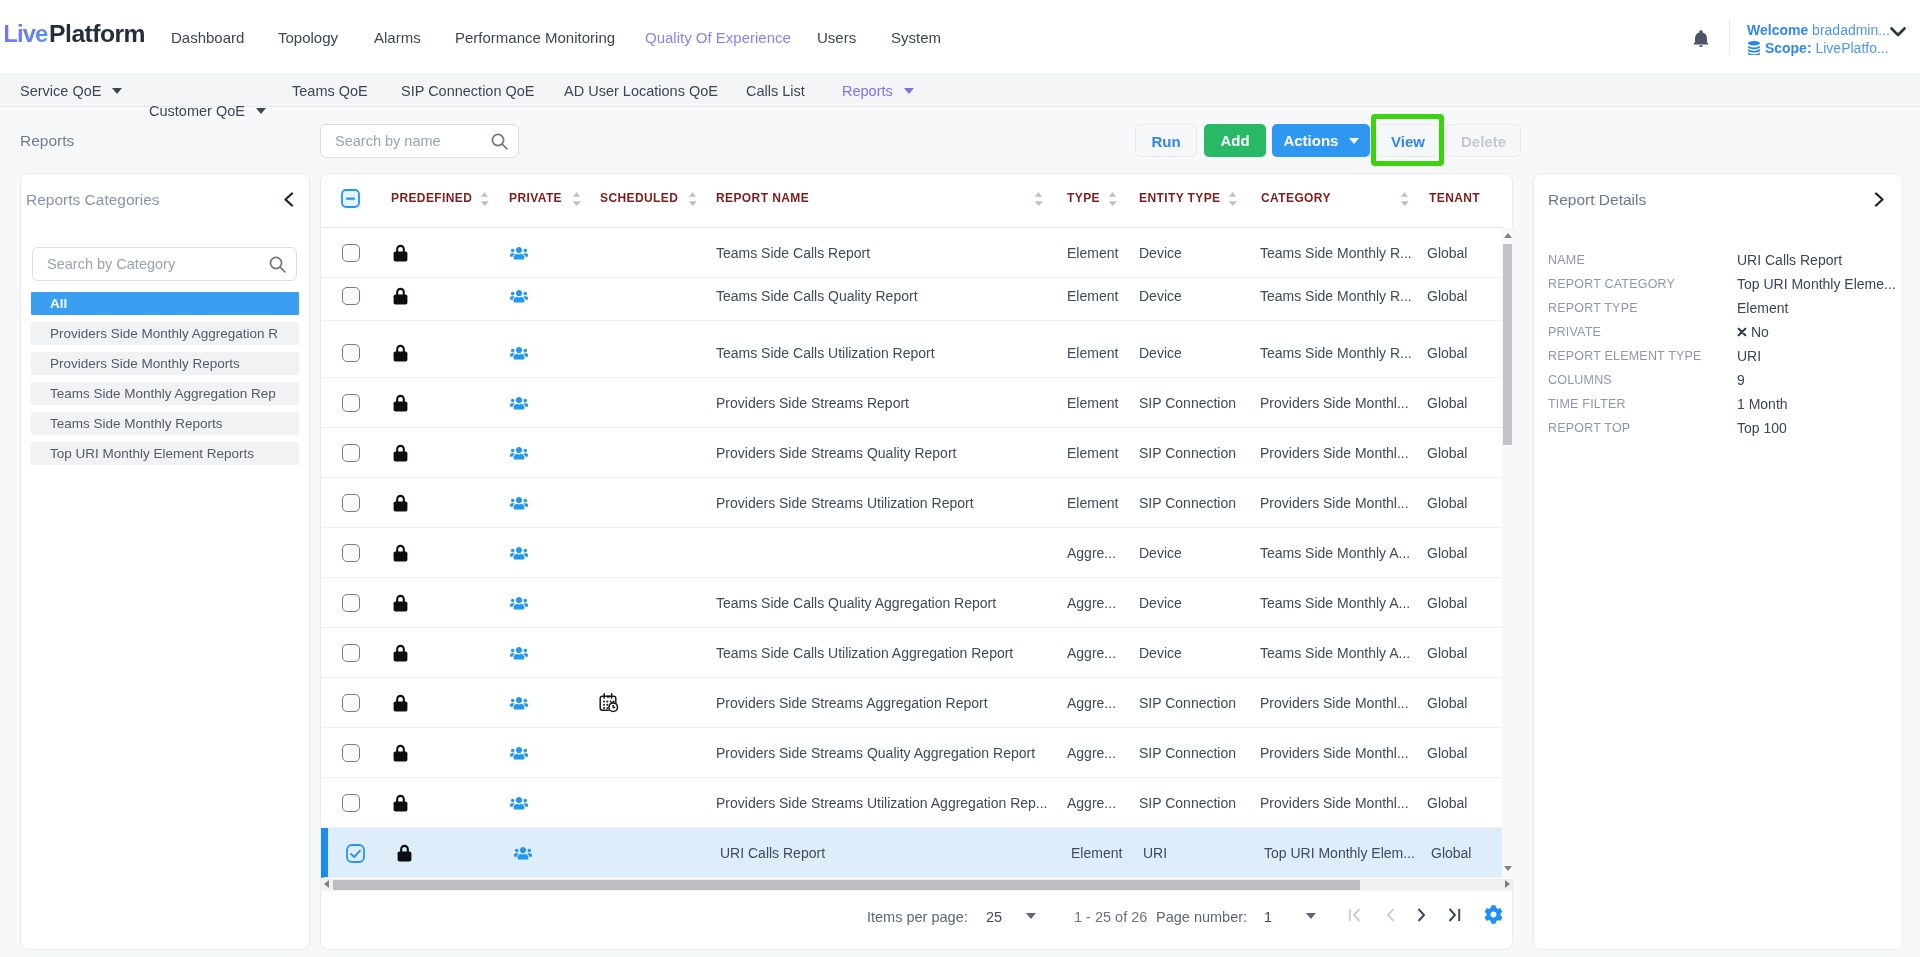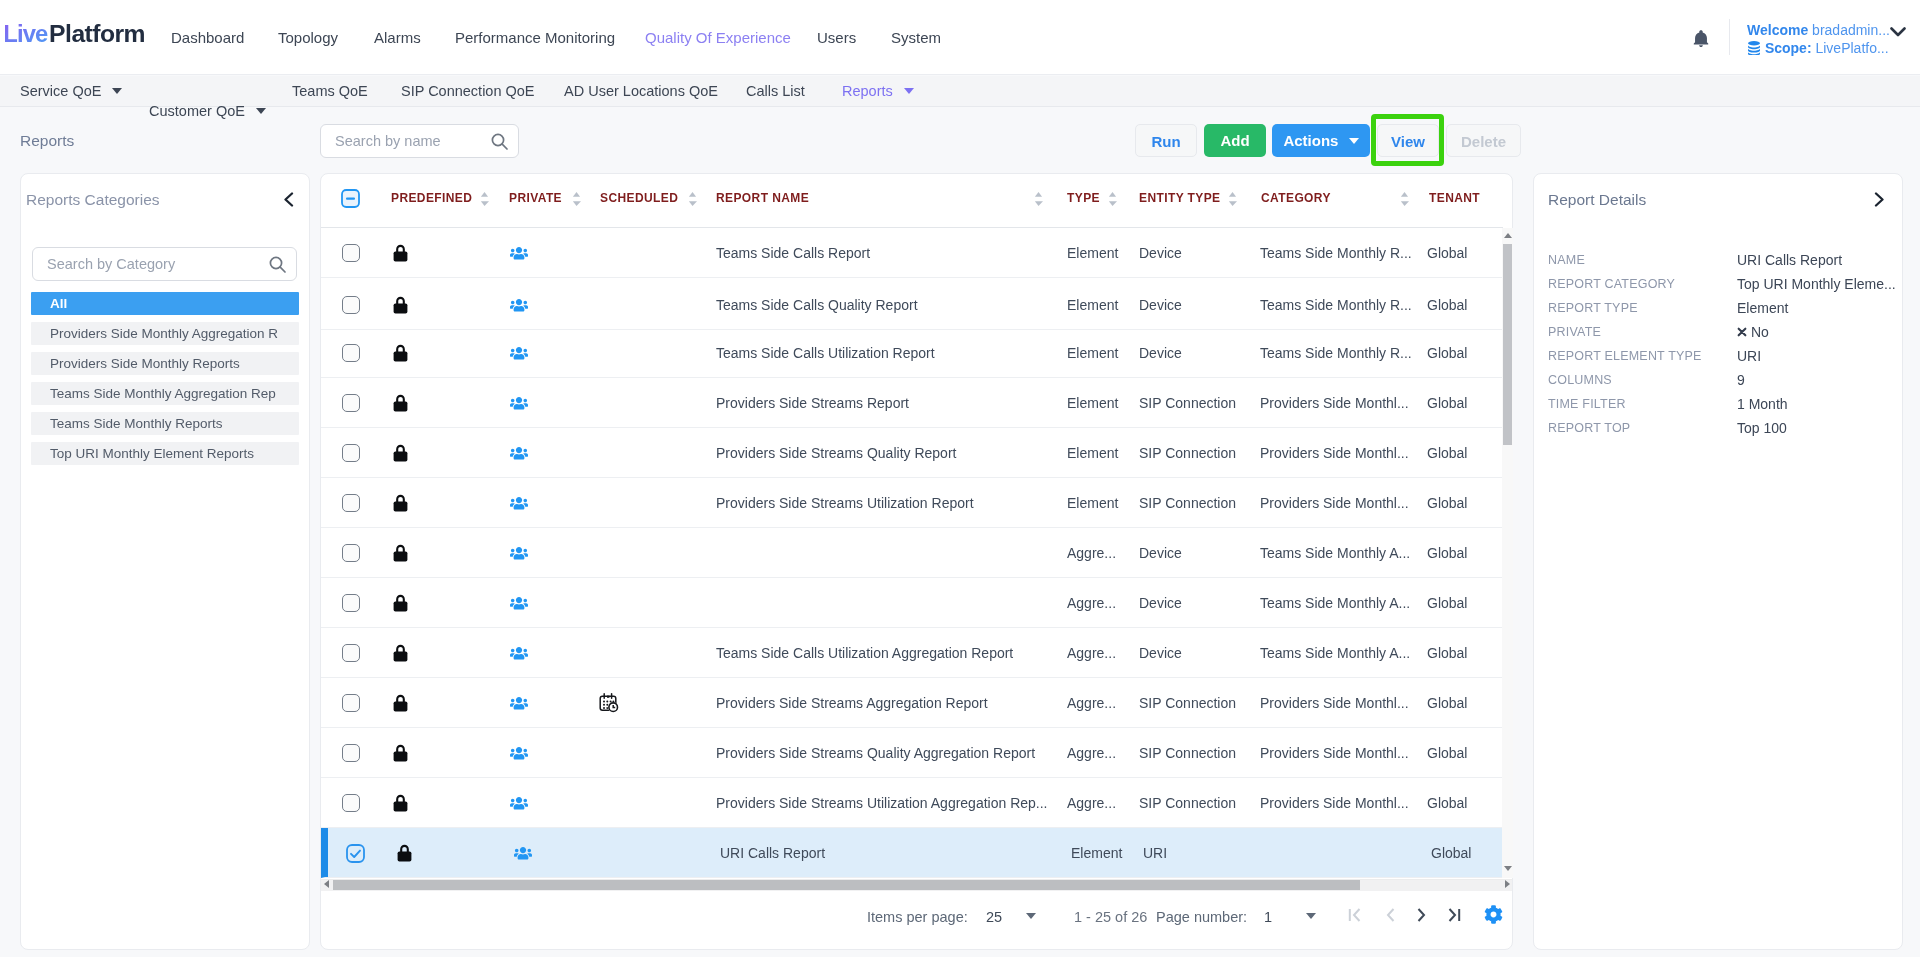--- a/index.html
+++ b/index.html
@@ -213,21 +213,21 @@
     </svg>
     <svg class="icon" style="left:189px;top:18px" width="18" height="14.4" viewBox="0 0 640 512">
       <path fill="#2196f3" d="M96 224c35.3 0 64-28.7 64-64s-28.7-64-64-64-64 28.7-64 64 28.7 64 64 64zm448 0c35.3 0 64-28.7 64-64s-28.7-64-64-64-64 28.7-64 64 28.7 64 64 64zm32 32h-64c-17.6 0-33.5 7.1-45.1 18.6 40.3 22.1 68.9 62 75.1 109.4h66c17.7 0 32-14.3 32-32v-32c0-35.3-28.7-64-64-64zm-256 0c61.9 0 112-50.1 112-112S381.9 32 320 32 208 82.1 208 144s50.1 112 112 112zm76.8 32h-8.3c-20.8 10-43.9 16-68.5 16s-47.6-6-68.5-16h-8.3C179.6 288 128 339.6 128 403.2V432c0 26.5 21.5 48 48 48h288c26.5 0 48-21.5 48-48v-28.8c0-63.6-51.6-115.2-115.2-115.2zm-223.7-13.4C161.5 263.1 145.6 256 128 256H64c-35.3 0-64 28.7-64 64v32c0 17.7 14.3 32 32 32h65.9c6.3-47.4 34.9-87.3 75.2-109.4z"></path>
     </svg>
 <span class="cell" style="left:395px">Teams Side Calls Report</span>
 <span class="cell" style="left:746px">Element</span>
 <span class="cell" style="left:818px">Device</span>
 <span class="cell" style="left:939px">Teams Side Monthly R...</span>
 <span class="cell" style="left:1106px">Global</span>
   </div>
-<div class="row" style="top:280px;text-align:center;">
+<div class="row" style="top:271px;text-align:center;">
     <span class="cbx"></span>
     <svg class="icon" style="left:72px;top:16px" width="15" height="18" viewBox="0 0 15 18">
       <rect x="0.6" y="7.4" width="13.8" height="10.2" rx="1.8" fill="#0b0d10"></rect>
       <path d="M4.2 8V5.2a3.3 3.3 0 0 1 6.6 0V8" fill="none" stroke="#0b0d10" stroke-width="2.1"></path>
     </svg>
     <svg class="icon" style="left:189px;top:18px" width="18" height="14.4" viewBox="0 0 640 512">
       <path fill="#2196f3" d="M96 224c35.3 0 64-28.7 64-64s-28.7-64-64-64-64 28.7-64 64 28.7 64 64 64zm448 0c35.3 0 64-28.7 64-64s-28.7-64-64-64-64 28.7-64 64 28.7 64 64 64zm32 32h-64c-17.6 0-33.5 7.1-45.1 18.6 40.3 22.1 68.9 62 75.1 109.4h66c17.7 0 32-14.3 32-32v-32c0-35.3-28.7-64-64-64zm-256 0c61.9 0 112-50.1 112-112S381.9 32 320 32 208 82.1 208 144s50.1 112 112 112zm76.8 32h-8.3c-20.8 10-43.9 16-68.5 16s-47.6-6-68.5-16h-8.3C179.6 288 128 339.6 128 403.2V432c0 26.5 21.5 48 48 48h288c26.5 0 48-21.5 48-48v-28.8c0-63.6-51.6-115.2-115.2-115.2zm-223.7-13.4C161.5 263.1 145.6 256 128 256H64c-35.3 0-64 28.7-64 64v32c0 17.7 14.3 32 32 32h65.9c6.3-47.4 34.9-87.3 75.2-109.4z"></path>
     </svg>
 <span class="cell" style="left:395px">Teams Side Calls Quality Report</span>
 <span class="cell" style="left:746px">Element</span>
@@ -311,20 +311,21 @@
   </div>
 <div class="row" style="top:578px;">
     <span class="cbx"></span>
     <svg class="icon" style="left:72px;top:16px" width="15" height="18" viewBox="0 0 15 18">
       <rect x="0.6" y="7.4" width="13.8" height="10.2" rx="1.8" fill="#0b0d10"></rect>
       <path d="M4.2 8V5.2a3.3 3.3 0 0 1 6.6 0V8" fill="none" stroke="#0b0d10" stroke-width="2.1"></path>
     </svg>
     <svg class="icon" style="left:189px;top:18px" width="18" height="14.4" viewBox="0 0 640 512">
       <path fill="#2196f3" d="M96 224c35.3 0 64-28.7 64-64s-28.7-64-64-64-64 28.7-64 64 28.7 64 64 64zm448 0c35.3 0 64-28.7 64-64s-28.7-64-64-64-64 28.7-64 64 28.7 64 64 64zm32 32h-64c-17.6 0-33.5 7.1-45.1 18.6 40.3 22.1 68.9 62 75.1 109.4h66c17.7 0 32-14.3 32-32v-32c0-35.3-28.7-64-64-64zm-256 0c61.9 0 112-50.1 112-112S381.9 32 320 32 208 82.1 208 144s50.1 112 112 112zm76.8 32h-8.3c-20.8 10-43.9 16-68.5 16s-47.6-6-68.5-16h-8.3C179.6 288 128 339.6 128 403.2V432c0 26.5 21.5 48 48 48h288c26.5 0 48-21.5 48-48v-28.8c0-63.6-51.6-115.2-115.2-115.2zm-223.7-13.4C161.5 263.1 145.6 256 128 256H64c-35.3 0-64 28.7-64 64v32c0 17.7 14.3 32 32 32h65.9c6.3-47.4 34.9-87.3 75.2-109.4z"></path>
     </svg>
+<span class="cell" style="left:395px">Teams Side Calls Quality Aggregation Report</span>
 <span class="cell" style="left:746px">Aggre...</span>
 <span class="cell" style="left:818px">Device</span>
 <span class="cell" style="left:939px">Teams Side Monthly A...</span>
 <span class="cell" style="left:1106px">Global</span>
   </div>
 <div class="row" style="top:628px;">
     <span class="cbx"></span>
     <svg class="icon" style="left:72px;top:16px" width="15" height="18" viewBox="0 0 15 18">
       <rect x="0.6" y="7.4" width="13.8" height="10.2" rx="1.8" fill="#0b0d10"></rect>
       <path d="M4.2 8V5.2a3.3 3.3 0 0 1 6.6 0V8" fill="none" stroke="#0b0d10" stroke-width="2.1"></path>
@@ -412,20 +413,21 @@
     <svg class="icon" style="left:72px;top:16px" width="15" height="18" viewBox="0 0 15 18">
       <rect x="0.6" y="7.4" width="13.8" height="10.2" rx="1.8" fill="#0b0d10"></rect>
       <path d="M4.2 8V5.2a3.3 3.3 0 0 1 6.6 0V8" fill="none" stroke="#0b0d10" stroke-width="2.1"></path>
     </svg>
     <svg class="icon" style="left:189px;top:18px" width="18" height="14.4" viewBox="0 0 640 512">
       <path fill="#2196f3" d="M96 224c35.3 0 64-28.7 64-64s-28.7-64-64-64-64 28.7-64 64 28.7 64 64 64zm448 0c35.3 0 64-28.7 64-64s-28.7-64-64-64-64 28.7-64 64 28.7 64 64 64zm32 32h-64c-17.6 0-33.5 7.1-45.1 18.6 40.3 22.1 68.9 62 75.1 109.4h66c17.7 0 32-14.3 32-32v-32c0-35.3-28.7-64-64-64zm-256 0c61.9 0 112-50.1 112-112S381.9 32 320 32 208 82.1 208 144s50.1 112 112 112zm76.8 32h-8.3c-20.8 10-43.9 16-68.5 16s-47.6-6-68.5-16h-8.3C179.6 288 128 339.6 128 403.2V432c0 26.5 21.5 48 48 48h288c26.5 0 48-21.5 48-48v-28.8c0-63.6-51.6-115.2-115.2-115.2zm-223.7-13.4C161.5 263.1 145.6 256 128 256H64c-35.3 0-64 28.7-64 64v32c0 17.7 14.3 32 32 32h65.9c6.3-47.4 34.9-87.3 75.2-109.4z"></path>
     </svg>
 <span class="cell" style="left:395px">URI Calls Report</span>
 <span class="cell" style="left:746px">Element</span>
 <span class="cell" style="left:818px">URI</span>
+<span class="cell" style="left:939px">Top URI Monthly Elem...</span>
 <span class="cell" style="left:1106px">Global</span>
   </div>
 <div id="pagination">
 <span style="position:absolute;left:546px;top:14px;">Items per page:</span>
 <span style="position:absolute;left:665px;top:14px;color:#3f4a58">25</span>
 <span class="caret" style="position:absolute;left:698px;top:20px;border-top-color:#5d6877"></span>
 <span style="position:absolute;left:753px;top:14px;color:#6a7380">1 - 25 of 26</span>
 <span style="position:absolute;left:835px;top:14px;">Page number:</span>
 <span style="position:absolute;left:943px;top:14px;color:#3f4a58">1</span>
 <span class="caret" style="position:absolute;left:978px;top:20px;border-top-color:#5d6877"></span>

